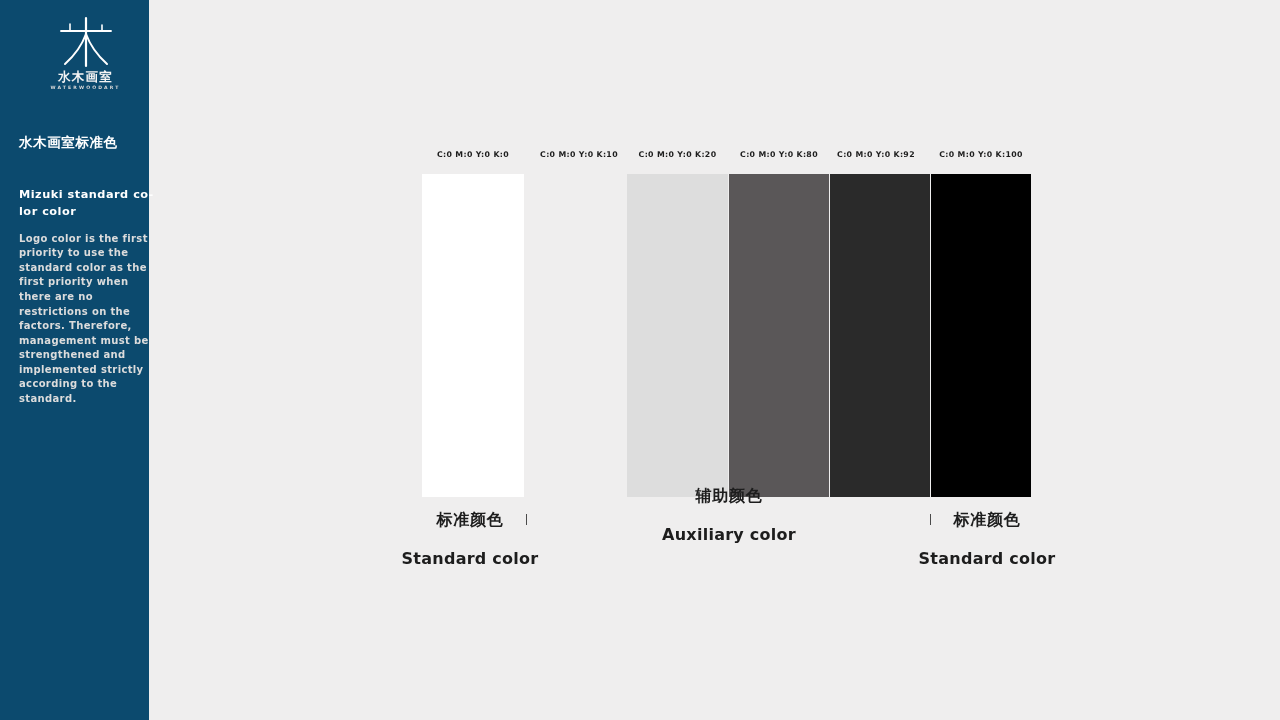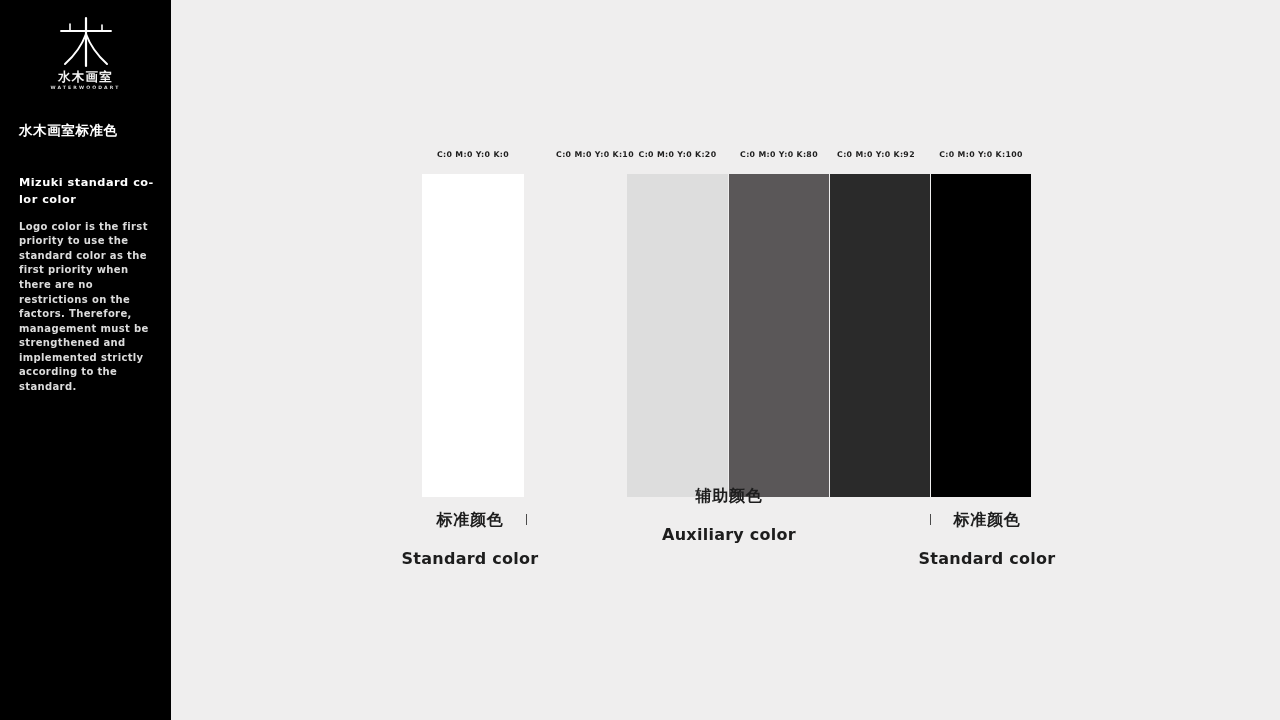--- a/index.html
+++ b/index.html
@@ -18,23 +18,23 @@
     width: 1280px;
     height: 720px;
     background: #efeeee;
   }
 
   
   #sidebar {
     position: absolute;
     left: 0;
     top: 0;
-    width: 171px;
-    height: 720px;
-    background: #000000;
+    width: 149px;
+    height: 720px;
+    background: #0c4a6e;
     box-sizing: border-box;
   }
   #logo-block {
     position: absolute;
     left: 0;
     top: 14px;
     width: 171px;
     text-align: center;
   }
   #logo-mark {
@@ -66,21 +66,21 @@
     left: 19px;
     top: 122px;
     width: 140px;
   }
   #title-cn {
     font-size: 13.5px;
     font-weight: 700;
     color: #ffffff;
     letter-spacing: 0.6px;
     line-height: 1.3;
-    margin: 0 0 12px 0;
+    margin: 12px 0 12px 0;
   }
   #body-cn {
     font-size: 11.2px;
     color: #e9e9e9;
     letter-spacing: 0.35px;
     line-height: 26px;
     margin: 0;
     font-weight: 400;
   }
   #title-en {
@@ -184,21 +184,21 @@
       <h1 id="title-cn">水木画室标准色</h1>
       <h2 id="title-en">Mizuki standard co-lor color</h2>
       <p id="body-en">Logo color is the first priority to use the standard color as the first priority when there are no restrictions on the factors. Therefore, management must be strengthened and implemented strictly according to the standard.</p>
     </div>
 
   </div>
 
   <div id="main">
     <div id="cmyk-labels">
         <div class="cmyk-label" style="left: 242px;">C:0 M:0 Y:0 K:0</div>
-        <div class="cmyk-label" style="left: 364px;">C:0 M:0 Y:0 K:10</div>
+        <div class="cmyk-label" style="left: 348px;">C:0 M:0 Y:0 K:10</div>
         <div class="cmyk-label" style="left: 446.5px;">C:0 M:0 Y:0 K:20</div>
         <div class="cmyk-label" style="left: 548px;">C:0 M:0 Y:0 K:80</div>
         <div class="cmyk-label" style="left: 645px;">C:0 M:0 Y:0 K:92</div>
         <div class="cmyk-label" style="left: 750px;">C:0 M:0 Y:0 K:100</div>
       </div>
     <div id="swatch-row">
         <div class="swatch" title="C:0 M:0 Y:0 K:0" style="left: 251px; width: 102px; background: rgb(255, 255, 255);"></div>
         <div class="swatch" title="C:0 M:0 Y:0 K:10" style="left: 353px; width: 103px; background: rgb(239, 238, 238);"></div>
         <div class="swatch" title="C:0 M:0 Y:0 K:20" style="left: 456px; width: 101px; background: rgb(221, 221, 221);"></div>
         <div class="swatch" title="C:0 M:0 Y:0 K:80" style="left: 558px; width: 100px; background: rgb(90, 87, 88);"></div>

